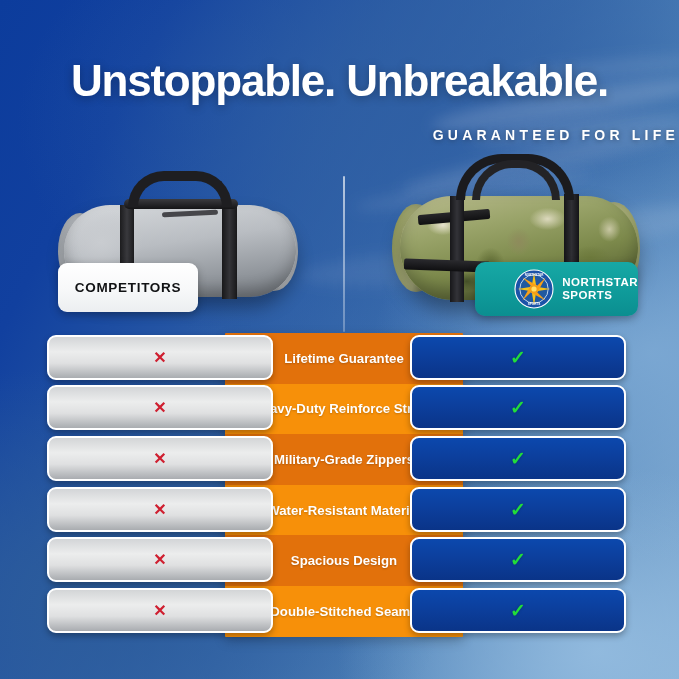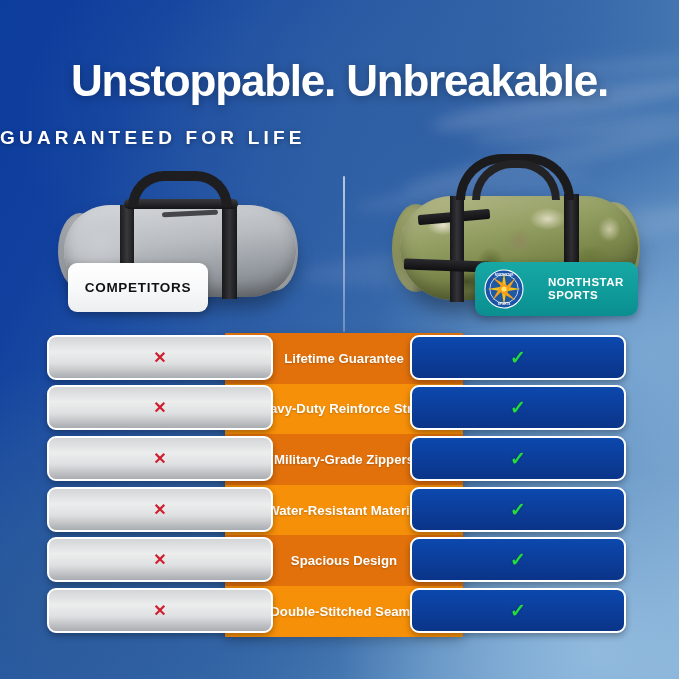--- a/index.html
+++ b/index.html
@@ -28,22 +28,22 @@
   .c7{left:300px;top:250px;width:260px;height:34px;transform:rotate(-4deg);background:rgba(255,255,255,.07);}
 
   
   .headline{
     position:absolute;left:0;top:56px;width:679px;text-align:center;
     color:#ffffff;font-size:44px;font-weight:700;letter-spacing:-1.2px;
     text-shadow:0 2px 10px rgba(0,0,0,.30);
     white-space:nowrap;
   }
   .subline{
-    position:absolute;left:0;top:127px;width:679px;text-align:left;
-    color:#ffffff;font-size:19px;font-weight:700;letter-spacing:4.2px;
+    position:absolute;left:0;top:127px;width:679px;text-align:right;
+    color:#ffffff;font-size:14px;font-weight:700;letter-spacing:4.2px;
     text-shadow:0 1px 5px rgba(0,0,0,.35);
   }
   .divider{
     position:absolute;left:343px;top:176px;width:2px;height:156px;
     background:linear-gradient(to bottom,rgba(255,255,255,.65),rgba(255,255,255,.28));
     border-radius:2px;
   }
 
   
   .bag{position:absolute;}
@@ -115,33 +115,33 @@
   }
   .bagR .hoop2{
     position:absolute;left:84px;top:8px;width:88px;height:40px;
     border:8px solid #232326;border-bottom:none;border-radius:46px 46px 0 0;box-sizing:border-box;
   }
   .bagR .beltA{position:absolute;left:16px;top:108px;width:86px;height:11px;background:linear-gradient(180deg,#2a2a2e,#0f0f11);border-radius:2px;transform:rotate(2deg);}
   .bagR .beltB{position:absolute;left:30px;top:60px;width:72px;height:10px;background:linear-gradient(180deg,#272729,#101012);border-radius:2px;transform:rotate(-5deg);}
 
   
   .labelComp{
-    position:absolute;left:68px;top:263px;width:140px;height:49px;
+    position:absolute;left:58px;top:263px;width:140px;height:49px;
     border-radius:9px;
     background:linear-gradient(180deg,#ffffff 0%,#f7f8f9 55%,#eceef0 100%);
     box-shadow:0 3px 9px rgba(0,0,0,.28);
     display:flex;align-items:center;justify-content:center;
     color:#111214;font-size:13.5px;font-weight:700;letter-spacing:.7px;
   }
   .labelBrand{
     position:absolute;left:475px;top:262px;width:163px;height:54px;
     border-radius:10px;
     background:linear-gradient(180deg,#17a8a5 0%,#0f9b9a 55%,#0b8e90 100%);
     box-shadow:0 3px 9px rgba(0,0,0,.30);
-    display:flex;align-items:center;gap:24px;padding-left:9px;box-sizing:border-box;
+    display:flex;align-items:center;gap:8px;padding-left:9px;box-sizing:border-box;justify-content:flex-end;
   }
   .brandText{
     color:#ffffff;font-size:11.5px;font-weight:700;line-height:13.5px;letter-spacing:.5px;
   }
   .logo{width:40px;height:40px;flex:0 0 40px;}
 
   
   .table{position:absolute;left:0;top:333px;width:679px;height:304px;}
   .row{position:absolute;left:0;width:679px;height:45px;}
   .pillL{

